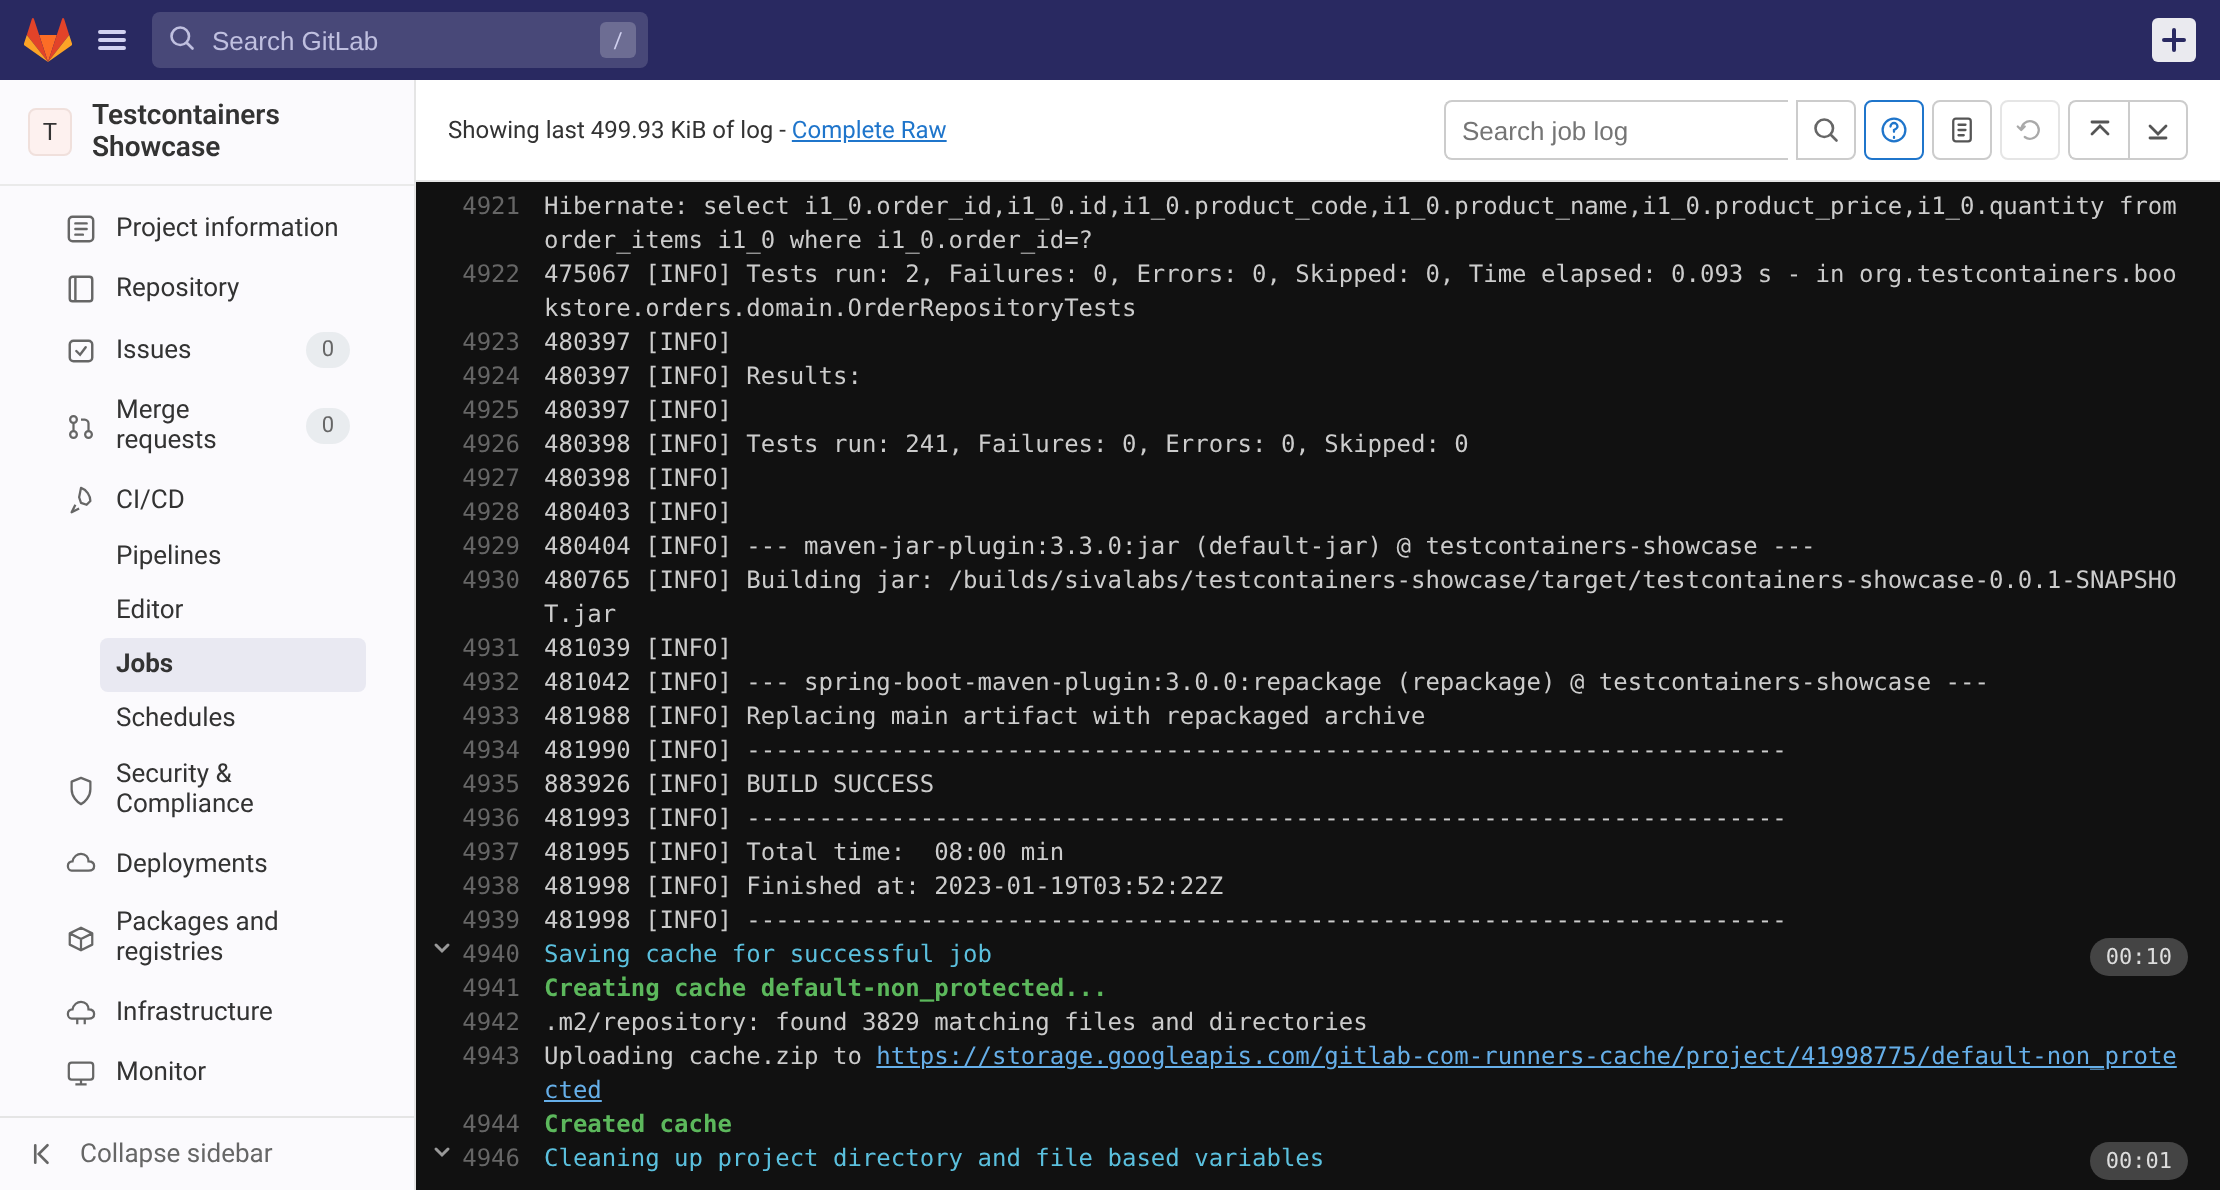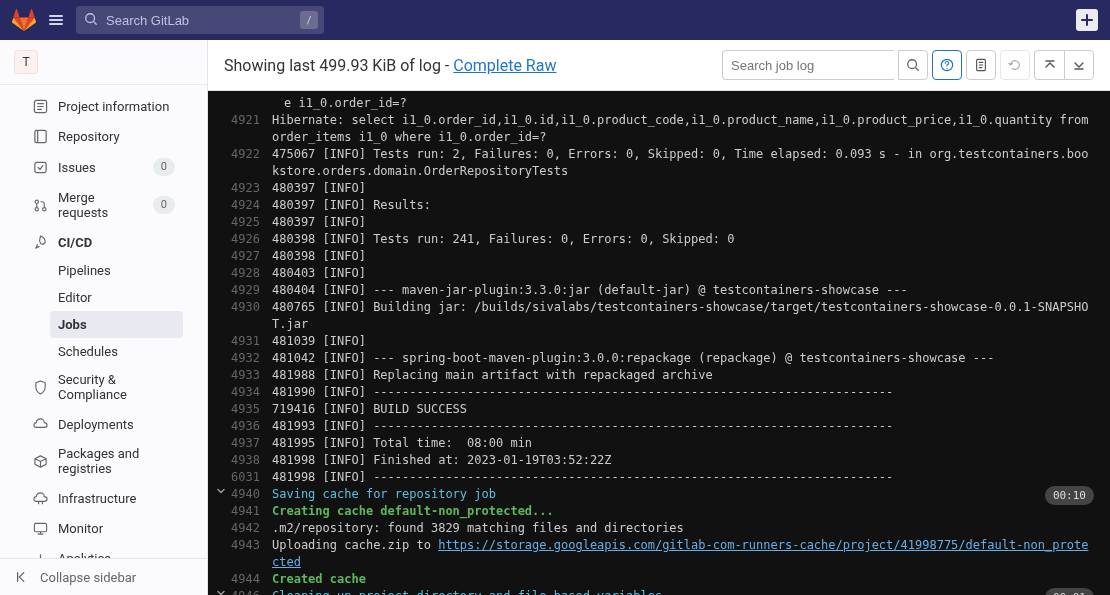--- a/index.html
+++ b/index.html
@@ -18,33 +18,33 @@
     .plus-btn { width: 22px; height: 22px; background: rgba(255,255,255,0.9); border-radius: 3px; display: flex; align-items: center; justify-content: center; color: #292961; font-size: 14px; cursor: pointer; }
 
     
     .layout { display: flex; height: calc(100vh - 40px); }
     .sidebar { width: 208px; border-right: 1px solid #e5e5e5; background: #fbfafd; display: flex; flex-direction: column; font-size: 13px; }
     .project-header { display: flex; align-items: center; gap: 10px; padding: 10px 14px; border-bottom: 1px solid #eaeaea; }
     .project-avatar { width: 24px; height: 24px; background: #fdf1ef; border-radius: 4px; display: flex; align-items: center; justify-content: center; font-size: 12px; color: #333; border:1px solid #f0e0dc;}
     .project-name { font-weight: 600; font-size: 14px; }
     .nav-list { flex: 1; overflow-y: auto; padding: 6px 24px; }
     .nav-item { display: flex; align-items: center; gap: 10px; padding: 7px 8px; border-radius: 4px; cursor: pointer; color: #333; }
-    .nav-item.bold { font-weight: 700; }
+    .nav-item.bold { font-weight: 400; }
     .nav-icon { width: 16px; height: 16px; display: flex; align-items: center; justify-content: center; color: #666; flex-shrink: 0; }
     .nav-label { flex: 1; }
     .nav-badge { background: #e9ecef; color: #666; border-radius: 10px; padding: 0 8px; font-size: 11px; height: 18px; line-height: 18px; }
     .nav-sub { padding-left: 26px; }
     .nav-sub .nav-item { padding: 6px 8px; }
     .nav-sub .nav-item.active { background: #e9e9f2; font-weight: 700; }
     .collapse-bar { border-top: 1px solid #e5e5e5; padding: 10px 14px; display: flex; align-items: center; gap: 10px; cursor: pointer; color: #666; font-size: 13px; }
 
     
     .main { flex: 1; display: flex; flex-direction: column; overflow: hidden; }
     .job-header { display: flex; align-items: center; padding: 10px 16px; border-bottom: 1px solid #e5e5e5; gap: 12px; }
-    .job-info { font-size: 16px; color: #333; }
+    .job-info { font-size: 12px; color: #333; }
     .job-info a { color: #1f75cb; text-decoration: underline; cursor: pointer; }
     .job-controls { margin-left: auto; display: flex; align-items: center; gap: 4px; }
     .job-search { position: relative; }
     .job-search input { width: 172px; height: 30px; border: 1px solid #ccc; border-right: none; border-radius: 4px 0 0 4px; padding: 0 8px; font-size: 13px; }
     .job-search-btn { width: 30px; height: 30px; border: 1px solid #ccc; border-radius: 0 4px 4px 0; background: #fff; display: flex; align-items: center; justify-content: center; cursor: pointer; }
     .icon-btn { width: 30px; height: 30px; border: 1px solid #ccc; border-radius: 4px; background: #fff; display: flex; align-items: center; justify-content: center; cursor: pointer; color: #555; }
     .icon-btn.help { border-color: #1f75cb; color: #1f75cb; }
     .icon-btn.disabled { opacity: 0.5; cursor: default; }
     .btn-group { display: flex; }
     .btn-group .icon-btn:first-child { border-radius: 4px 0 0 4px; border-right: none; }
@@ -100,20 +100,21 @@
           <path d="M6 1v10M1 6h10" stroke="currentColor" stroke-width="2" stroke-linecap="round"></path>
         </svg>
     </div>
   </div>
 </div>
 
 <div class="layout">
   <aside class="sidebar">
     <div class="project-header">
       <div class="project-avatar">T</div>
+      <div class="project-name">Testcontainers Showcase</div>
     </div>
     <div class="nav-list">
       <div class="nav-item">
         <span class="nav-icon">
             <svg width="15" height="15" viewBox="0 0 16 16">
               <rect x="1.5" y="1.5" width="13" height="13" rx="2" stroke="currentColor" stroke-width="1.3" fill="none"></rect>
               <path d="M5 5h6M5 8h6M5 11h4" stroke="currentColor" stroke-width="1.3" stroke-linecap="round"></path>
             </svg>
           </span>
         <span class="nav-label">Project information</span>
@@ -283,25 +284,20 @@
                 <path d="M2 4l4 4 4-4M2 10h8" stroke="currentColor" stroke-width="1.4" fill="none" stroke-linecap="round"></path>
               </svg>
           </div>
         </div>
       </div>
     </div>
 
     <div class="log-pane" id="log-pane">
         <div class="log-line">
           <span class="log-caret"></span>
-          <span class="log-num"></span>
-          <span class="log-text "><span class="log-indent">e i1_0.order_id=?</span></span>
-        </div>
-        <div class="log-line">
-          <span class="log-caret"></span>
           <span class="log-num">4921</span>
           <span class="log-text ">Hibernate: select i1_0.order_id,i1_0.id,i1_0.product_code,i1_0.product_name,i1_0.product_price,i1_0.quantity from order_items i1_0 where i1_0.order_id=?</span>
         </div>
         <div class="log-line">
           <span class="log-caret"></span>
           <span class="log-num">4922</span>
           <span class="log-text ">475067 [INFO] Tests run: 2, Failures: 0, Errors: 0, Skipped: 0, Time elapsed: 0.093 s - in org.testcontainers.bookstore.orders.domain.OrderRepositoryTests</span>
         </div>
         <div class="log-line">
           <span class="log-caret"></span>
@@ -359,50 +355,50 @@
           <span class="log-text ">481988 [INFO] Replacing main artifact with repackaged archive</span>
         </div>
         <div class="log-line">
           <span class="log-caret"></span>
           <span class="log-num">4934</span>
           <span class="log-text ">481990 [INFO] ------------------------------------------------------------------------</span>
         </div>
         <div class="log-line">
           <span class="log-caret"></span>
           <span class="log-num">4935</span>
-          <span class="log-text ">719416 [INFO] BUILD SUCCESS</span>
+          <span class="log-text ">883926 [INFO] BUILD SUCCESS</span>
         </div>
         <div class="log-line">
           <span class="log-caret"></span>
           <span class="log-num">4936</span>
           <span class="log-text ">481993 [INFO] ------------------------------------------------------------------------</span>
         </div>
         <div class="log-line">
           <span class="log-caret"></span>
           <span class="log-num">4937</span>
           <span class="log-text ">481995 [INFO] Total time:  08:00 min</span>
         </div>
         <div class="log-line">
           <span class="log-caret"></span>
           <span class="log-num">4938</span>
           <span class="log-text ">481998 [INFO] Finished at: 2023-01-19T03:52:22Z</span>
         </div>
         <div class="log-line">
           <span class="log-caret"></span>
-          <span class="log-num">6031</span>
+          <span class="log-num">4939</span>
           <span class="log-text ">481998 [INFO] ------------------------------------------------------------------------</span>
         </div>
         <div class="log-line">
           <span class="log-caret">
             <svg width="10" height="10" viewBox="0 0 10 10">
               <path d="M2 3.5l3 3 3-3" stroke="#999" stroke-width="1.5" fill="none" stroke-linecap="round"></path>
             </svg>
           </span>
           <span class="log-num">4940</span>
-          <span class="log-text c-teal">Saving cache for repository job</span>
+          <span class="log-text c-teal">Saving cache for successful job</span>
           <span class="log-time">00:10</span>
         </div>
         <div class="log-line">
           <span class="log-caret"></span>
           <span class="log-num">4941</span>
           <span class="log-text c-green">Creating cache default-non_protected...</span>
         </div>
         <div class="log-line">
           <span class="log-caret"></span>
           <span class="log-num">4942</span>

